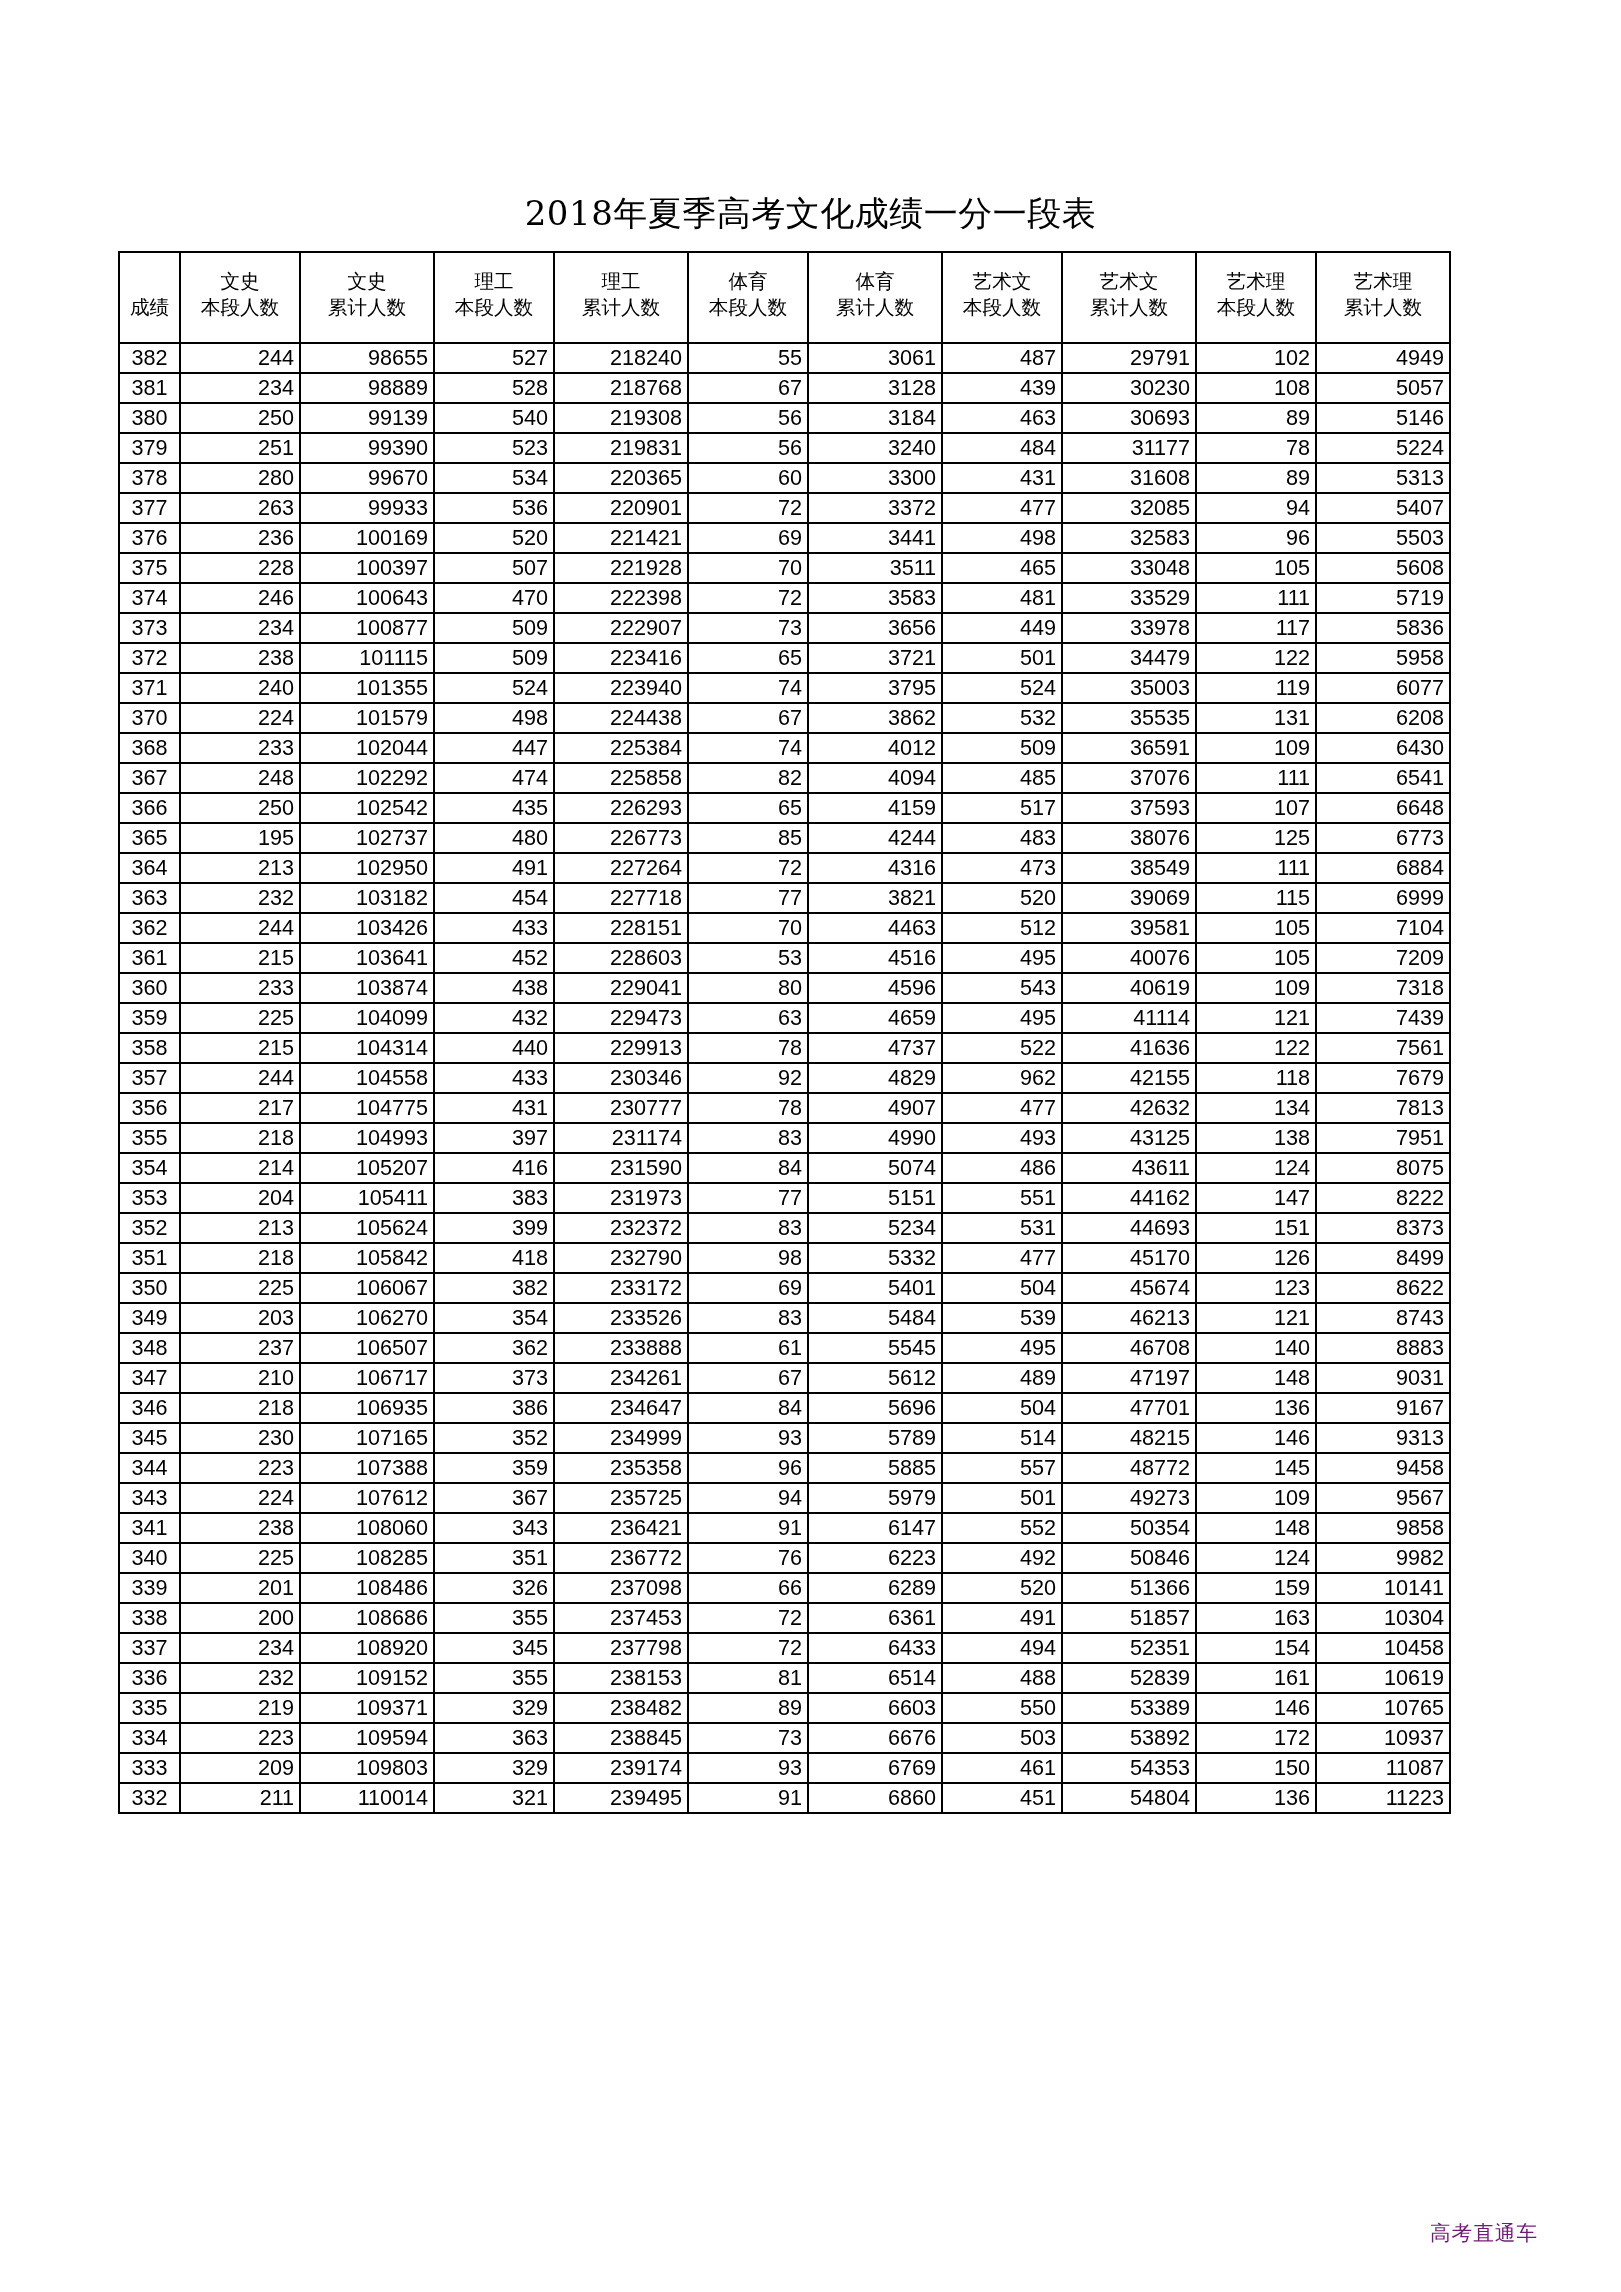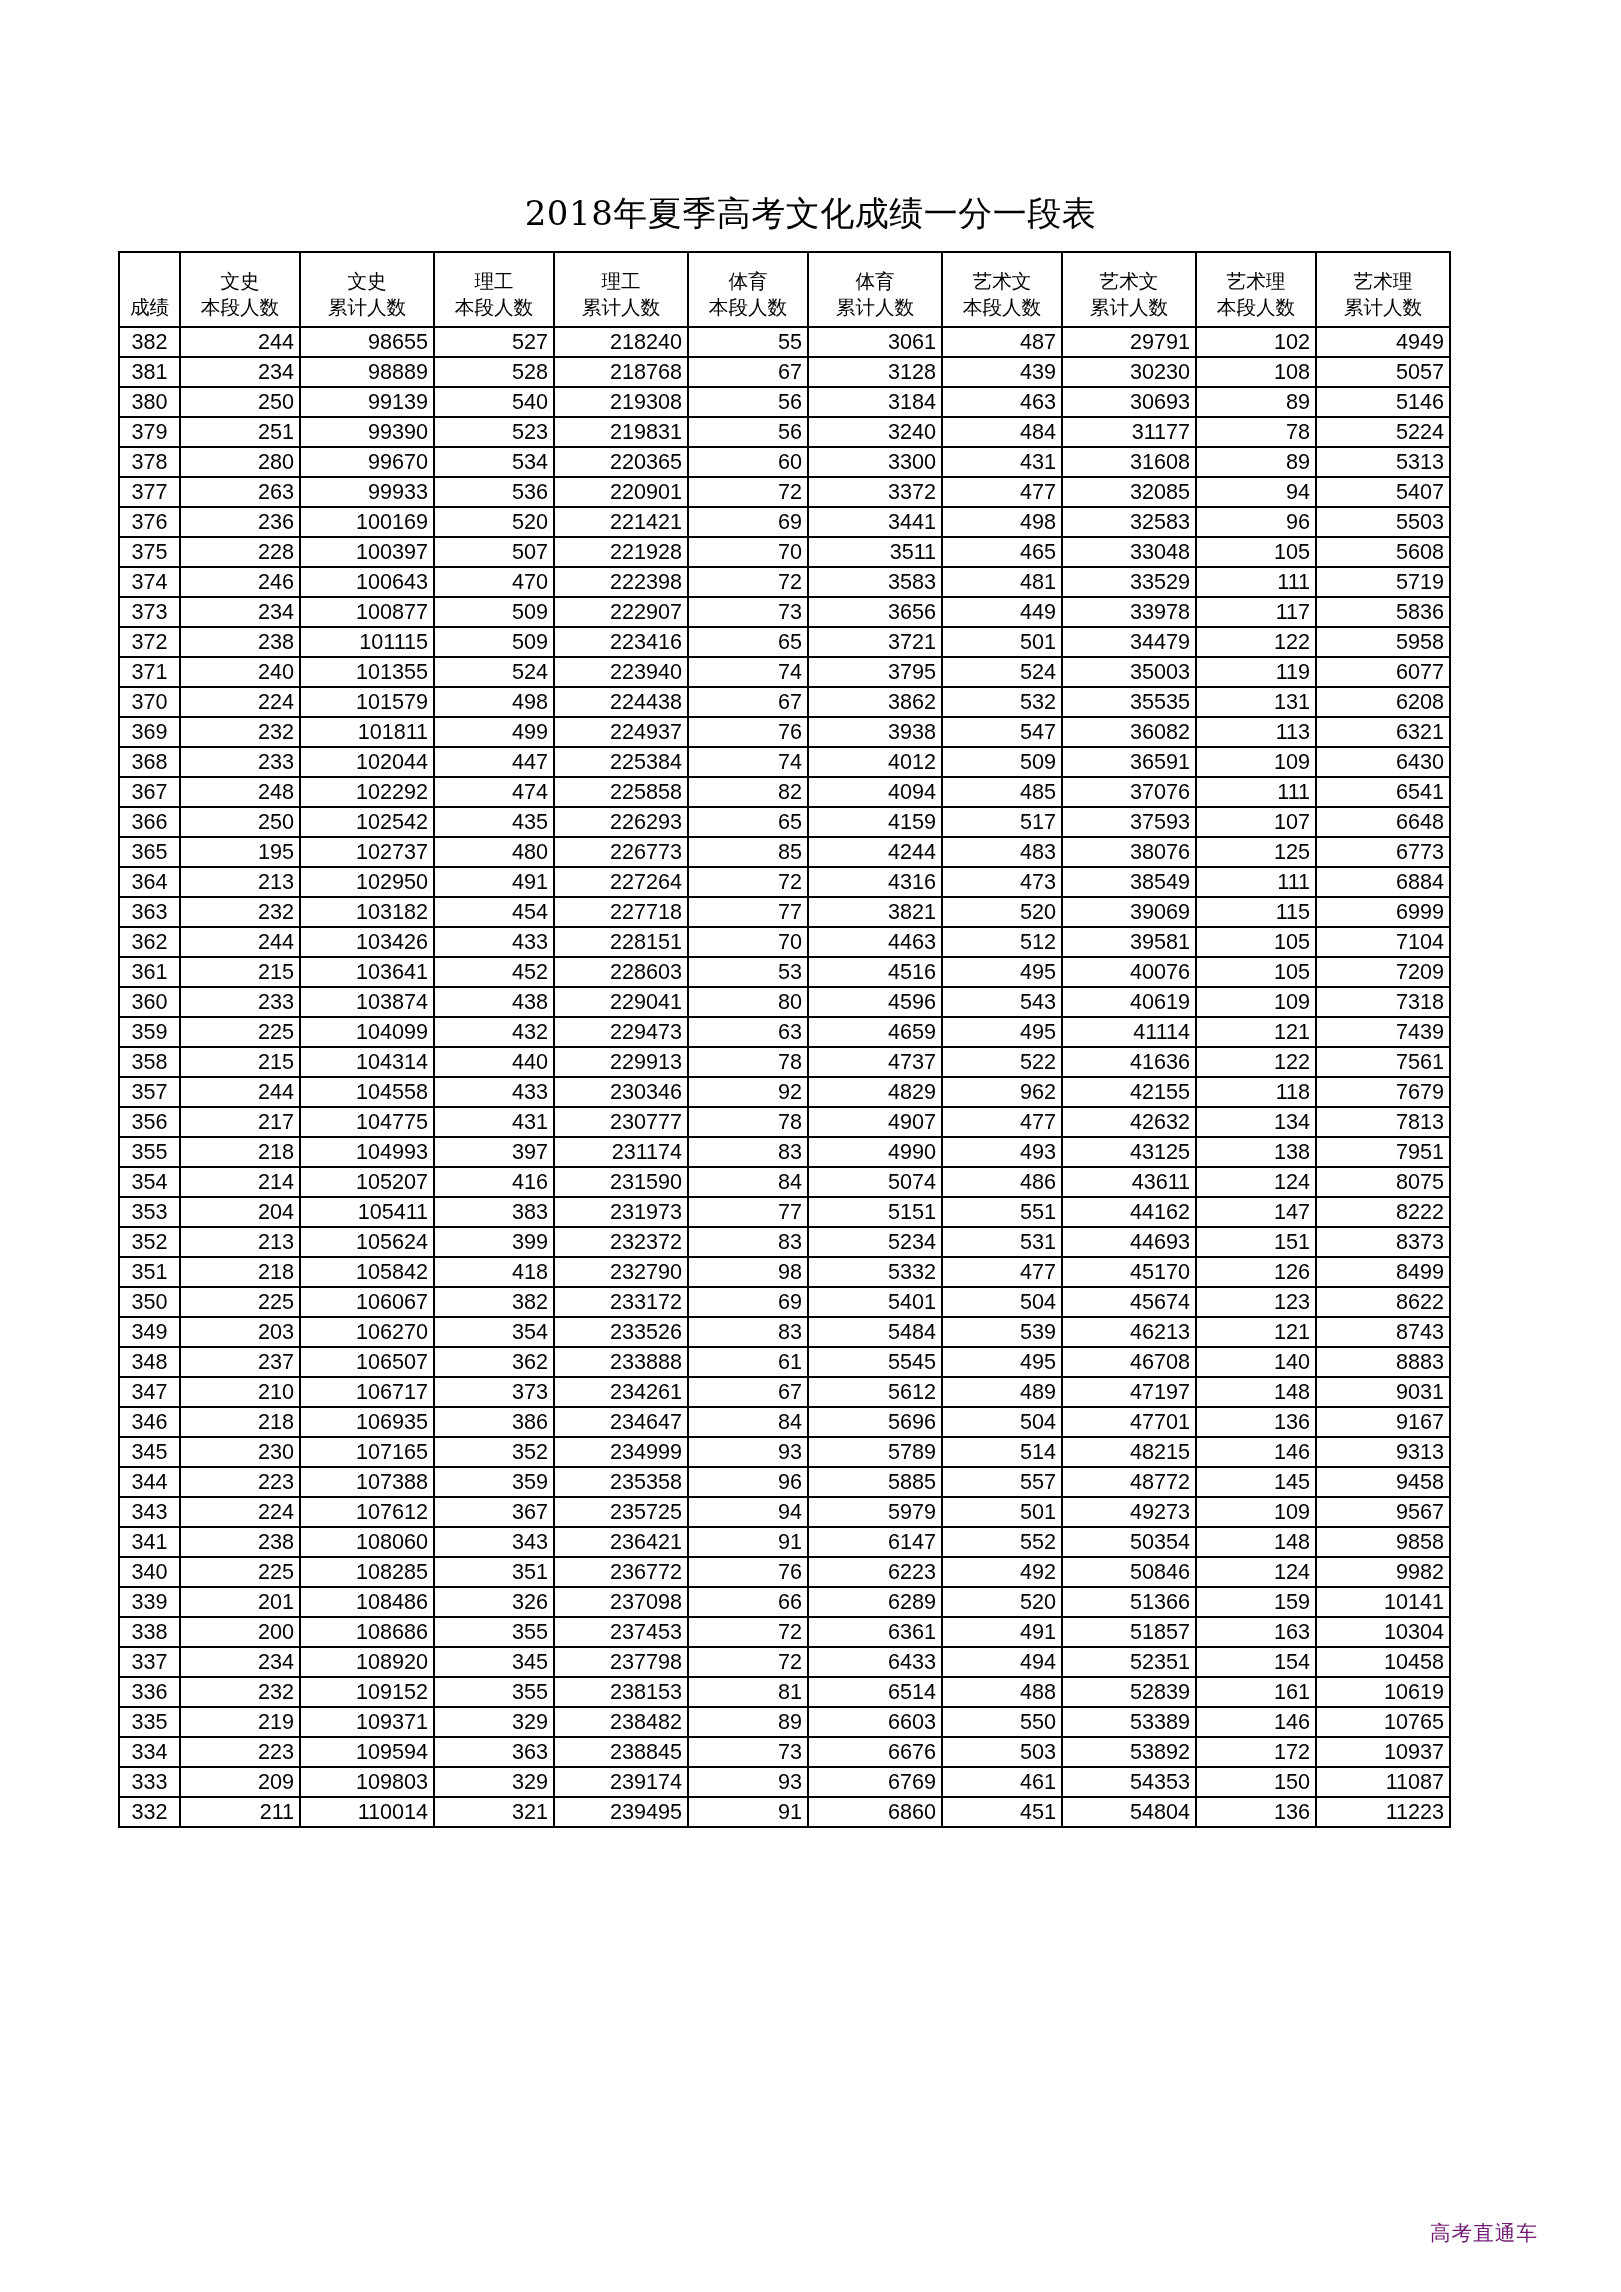--- a/index.html
+++ b/index.html
@@ -58,21 +58,21 @@
 
   
   #grade-table thead th {
     height: 67px;
     vertical-align: bottom;
     text-align: center;
     font-weight: normal;
     font-family: "DejaVu Serif", "Liberation Serif", serif;
     font-size: 19.6px;
     line-height: 25.5px;
-    padding-bottom: 6px;
+    padding-bottom: 22px;
   }
   #grade-table thead th .hdr-top {
     display: block;
     height: 25.5px;
   }
   #grade-table thead th .hdr-bot {
     display: block;
     height: 25.5px;
   }
 
@@ -344,33 +344,20 @@
           <td>498</td>
           <td>224438</td>
           <td>67</td>
           <td>3862</td>
           <td>532</td>
           <td>35535</td>
           <td>131</td>
           <td>6208</td>
         </tr>
         <tr>
-          <td class="col-score">369</td>
-          <td>232</td>
-          <td>101811</td>
-          <td>499</td>
-          <td>224937</td>
-          <td>76</td>
-          <td>3938</td>
-          <td>547</td>
-          <td>36082</td>
-          <td>113</td>
-          <td>6321</td>
-        </tr>
-        <tr>
           <td class="col-score">368</td>
           <td>233</td>
           <td>102044</td>
           <td>447</td>
           <td>225384</td>
           <td>74</td>
           <td>4012</td>
           <td>509</td>
           <td>36591</td>
           <td>109</td>

